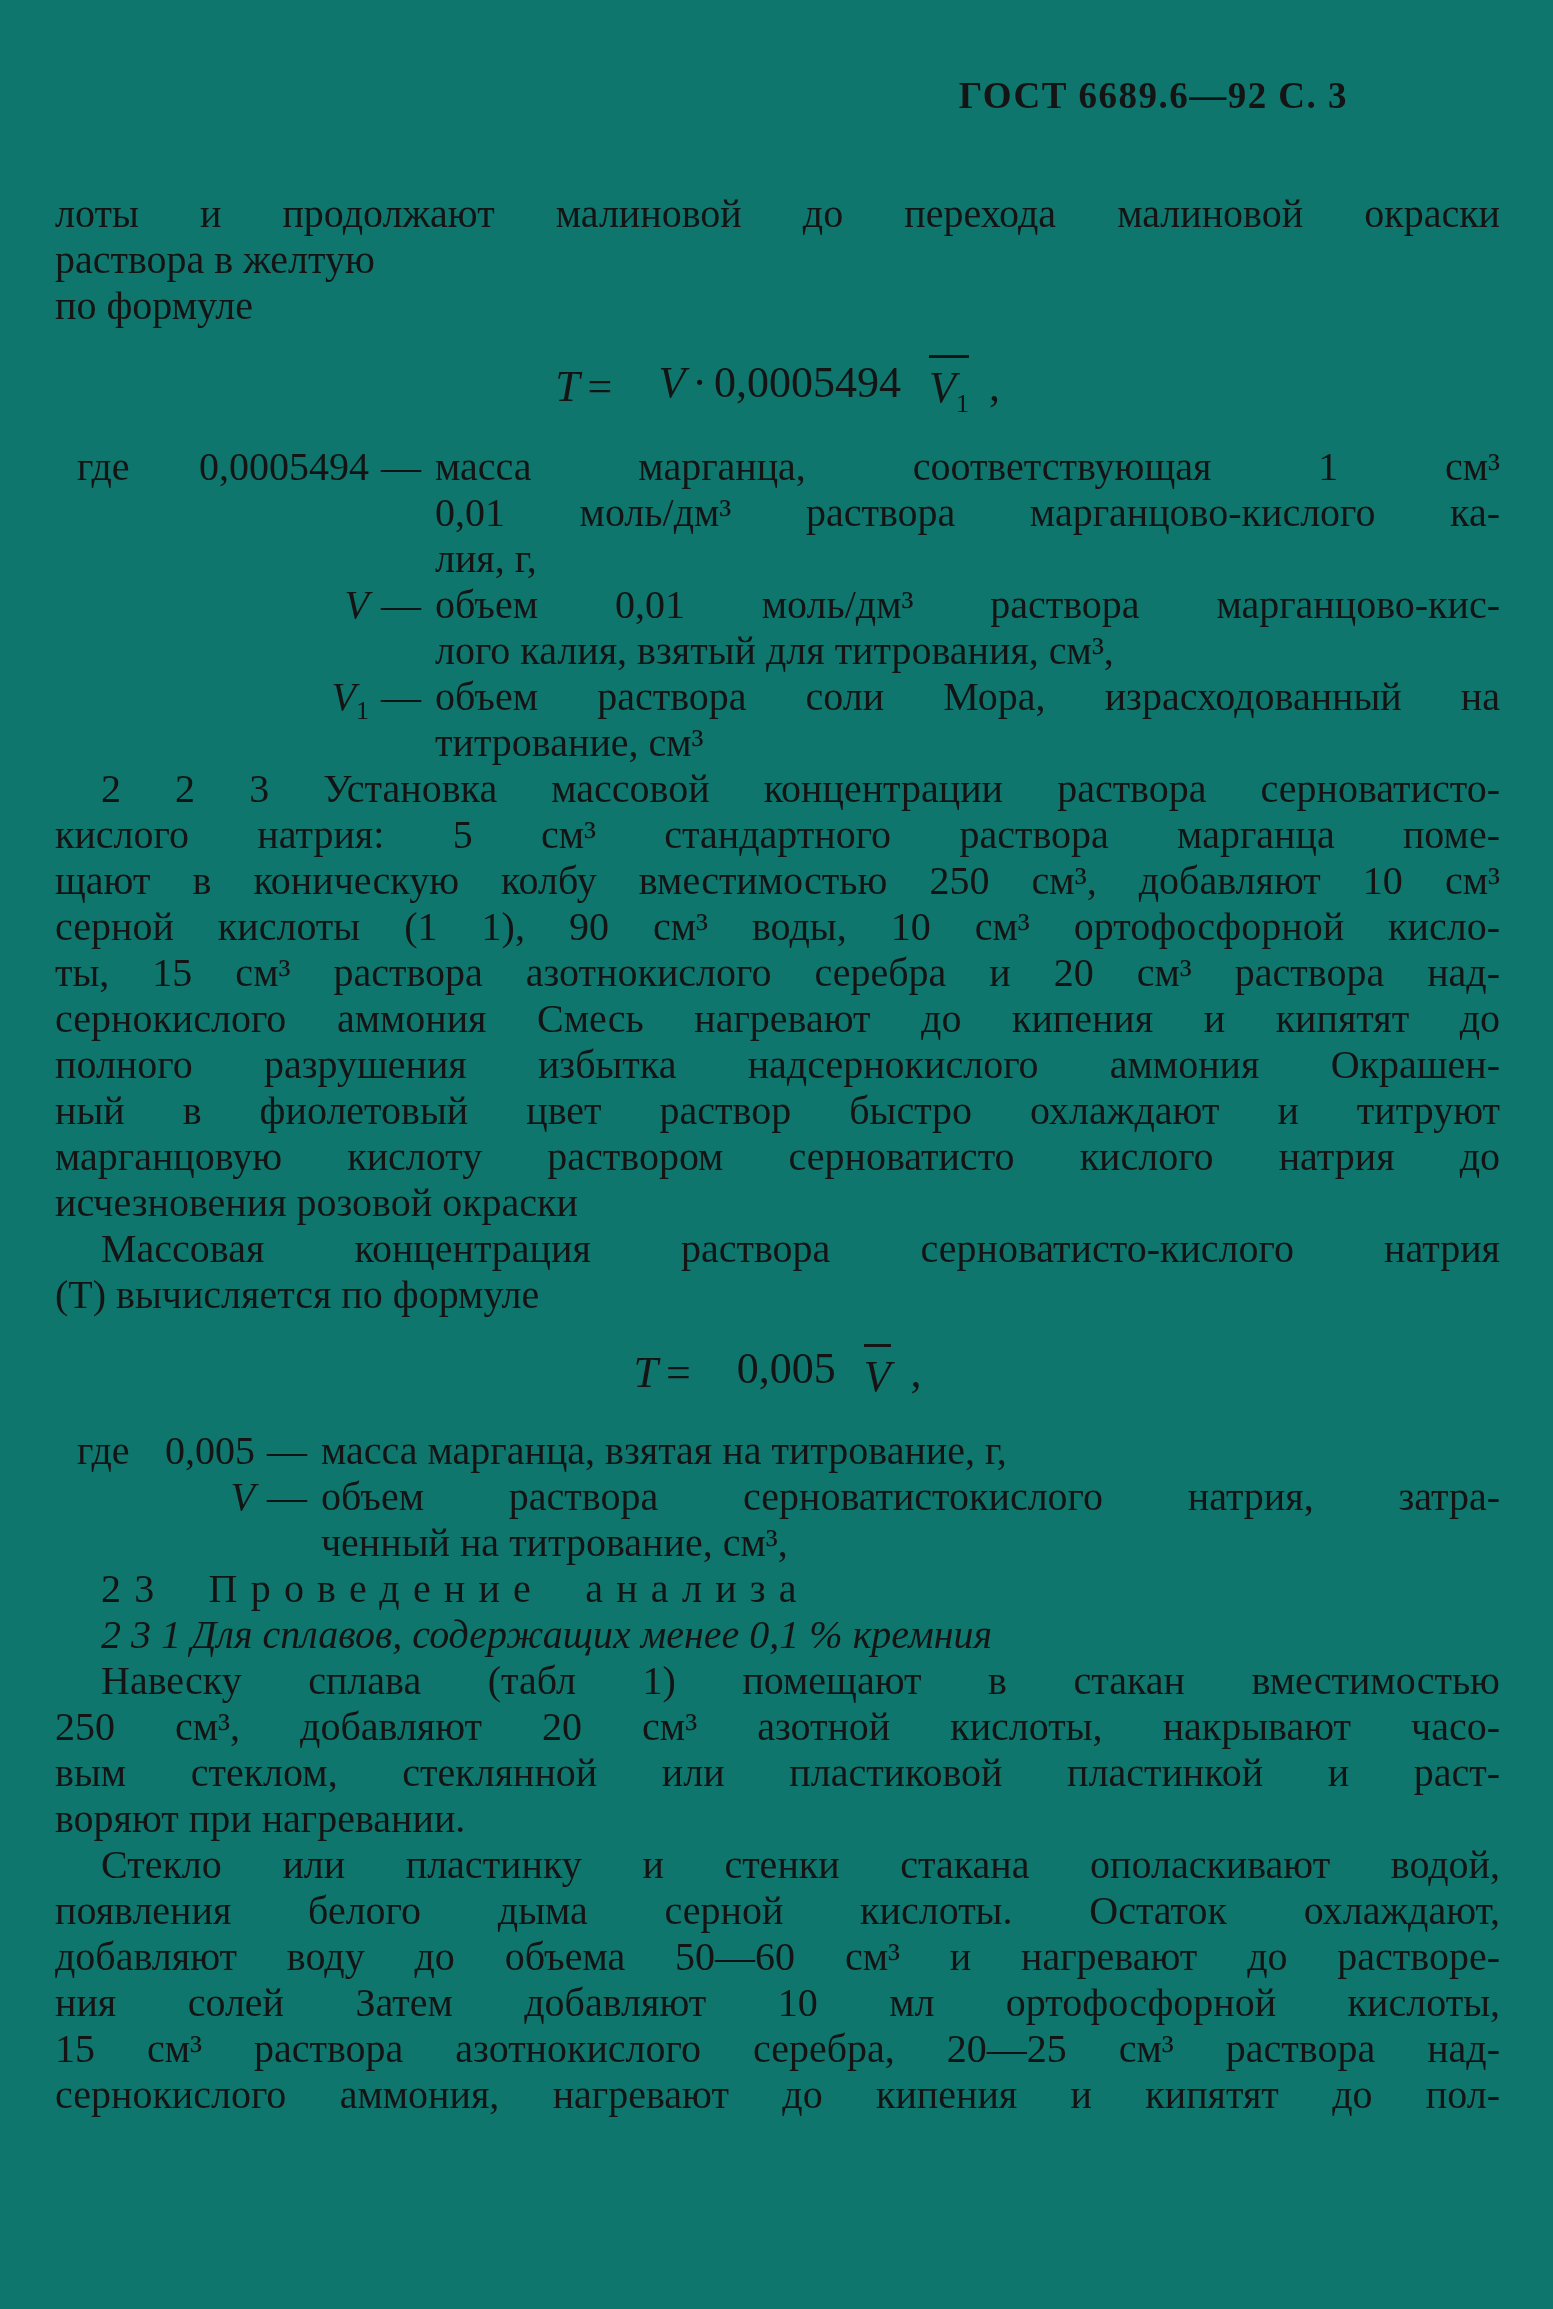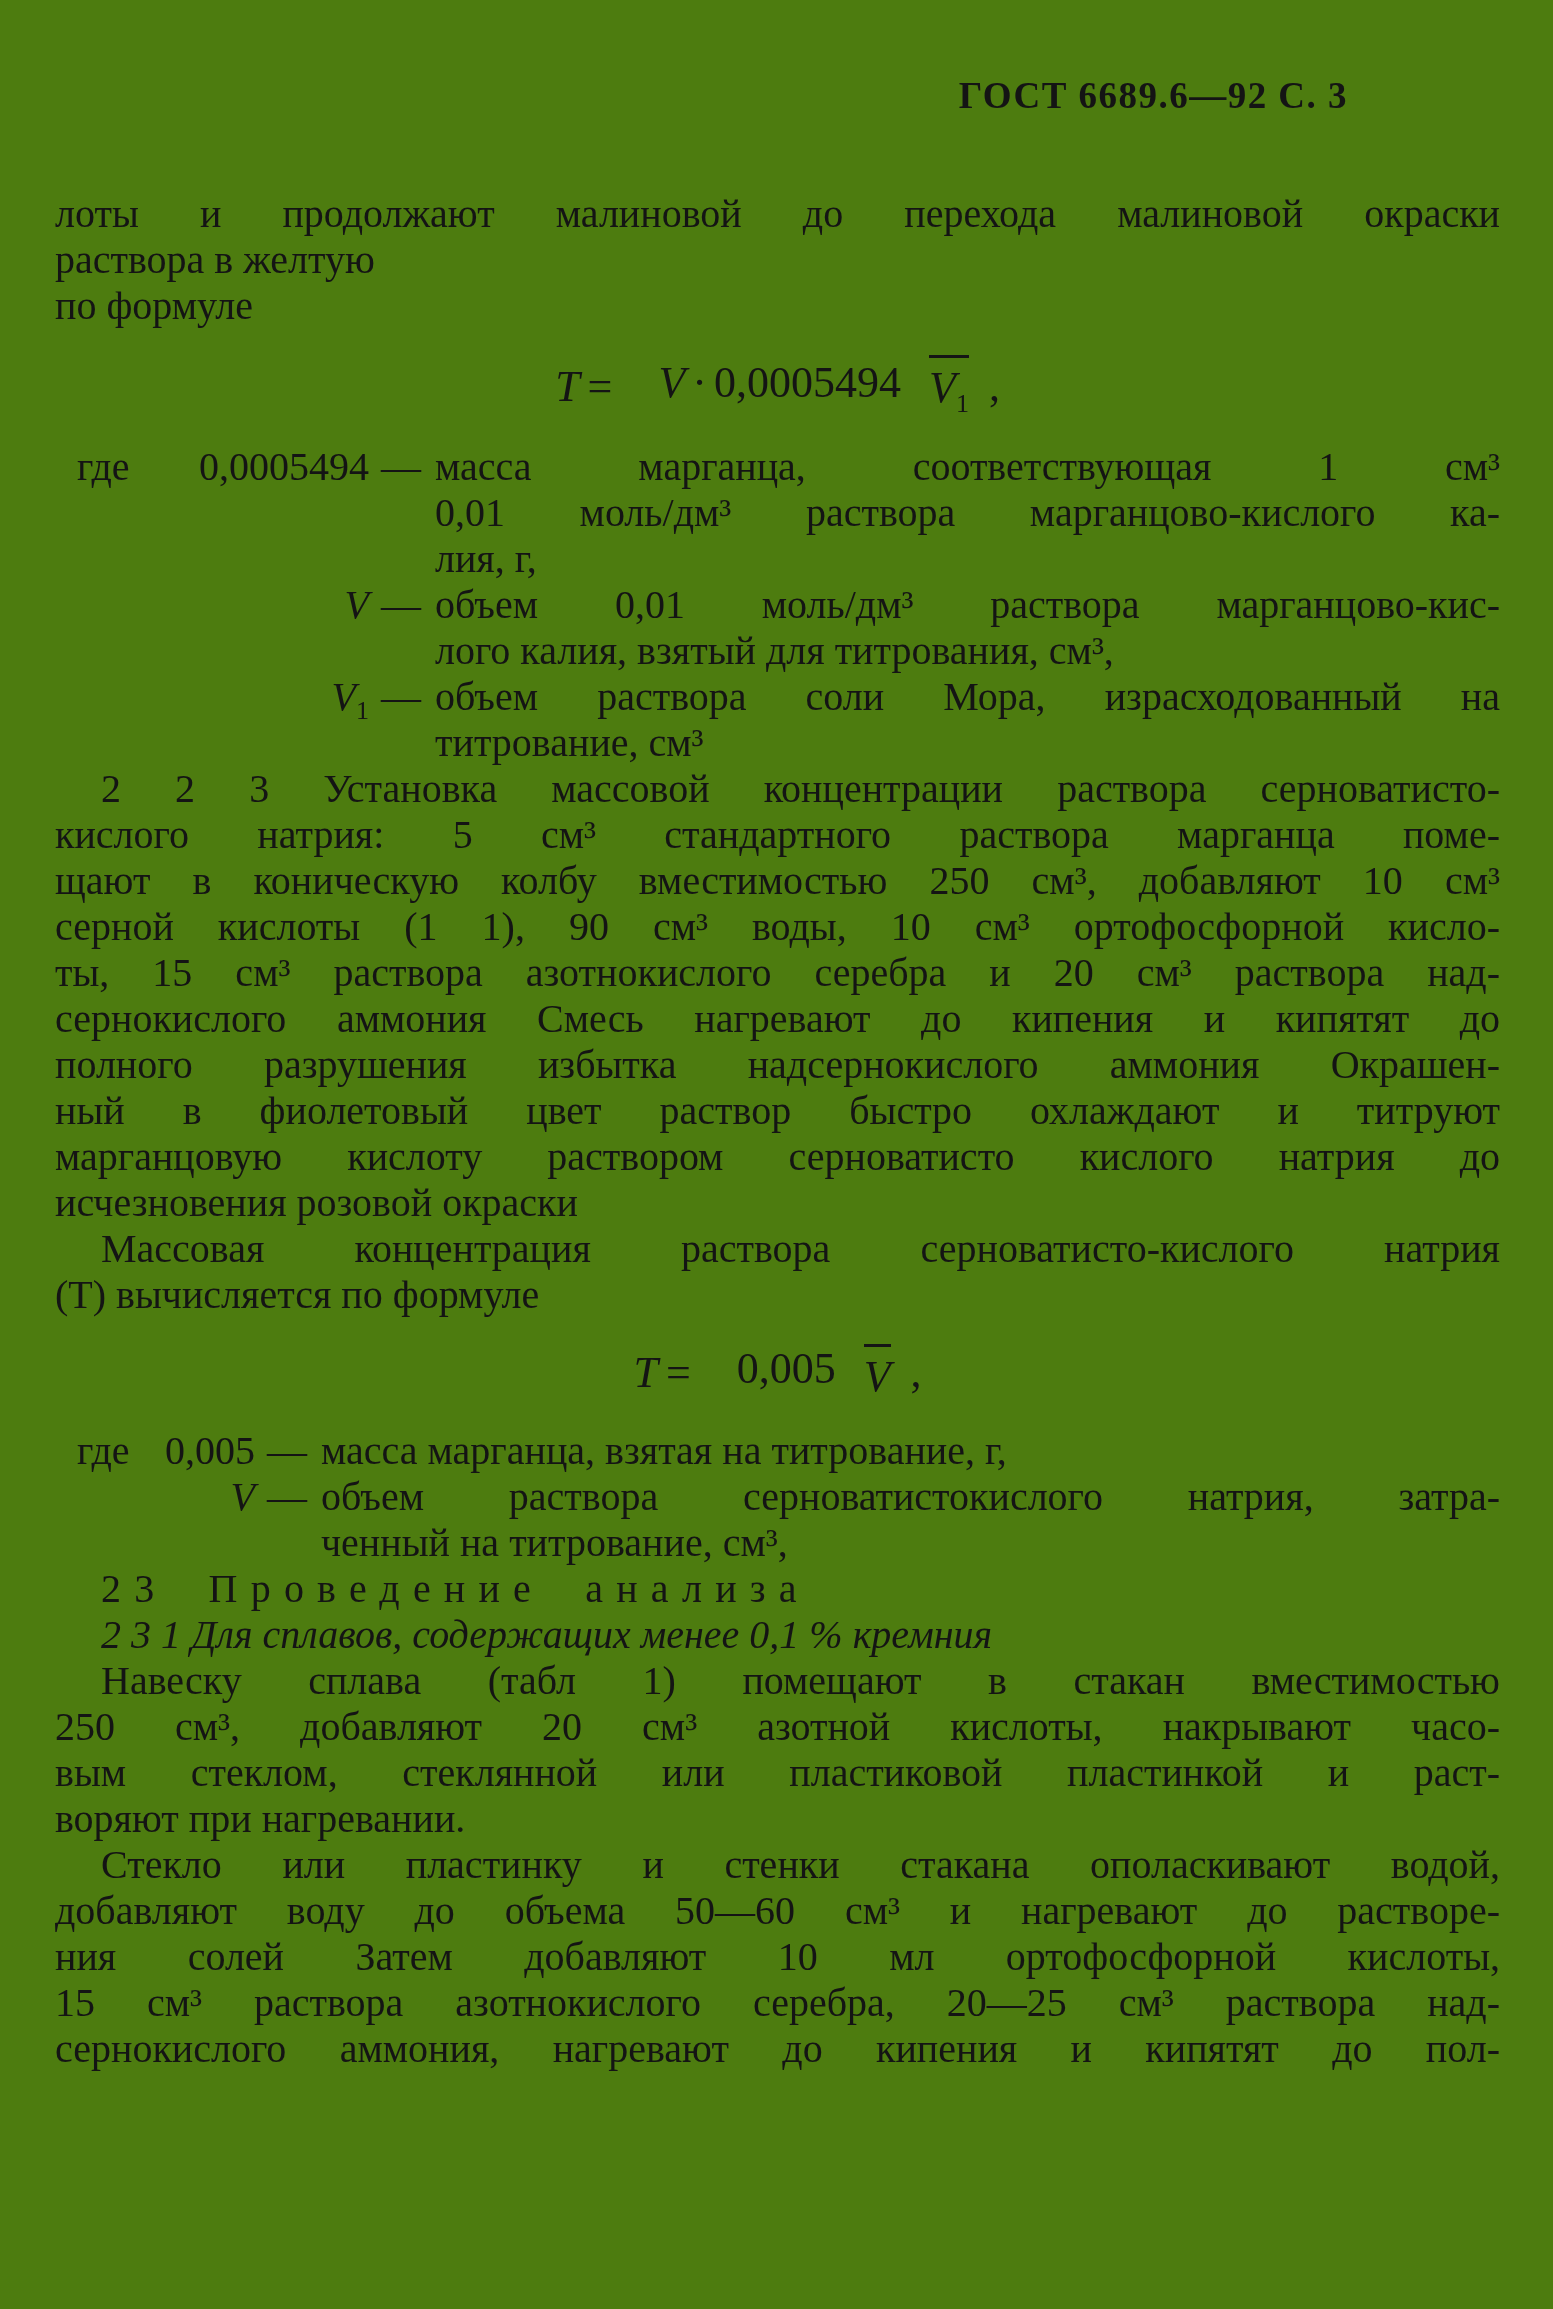--- a/index.html
+++ b/index.html
@@ -1,21 +1,21 @@
 <!DOCTYPE html>
 <html lang="ru"><head>
 <meta charset="utf-8">
 <style>
   html, body { margin: 0; padding: 0; background: #e8e8e8; }
   .page {
     position: relative;
     width: 1553px;
     height: 2309px;
     margin: 0 auto;
-    background: #4d7c0f;
+    background: #0f766e;
     color: #141414;
     font-family: "Liberation Serif", "DejaVu Serif", serif;
     font-size: 40px;
     overflow: hidden;
   }
   .header {
     padding-top: 74px;
     padding-right: 205px;
     text-align: right;
     font-weight: 700;
@@ -161,20 +161,21 @@
 
     <div>
       <div class="ln jl ind">Навеску сплава (табл 1) помещают в стакан вместимостью</div>
       <div class="ln jl">250 см³, добавляют 20 см³ азотной кислоты, накрывают часо-</div>
       <div class="ln jl">вым стеклом, стеклянной или пластиковой пластинкой и раст-</div>
       <div class="ln">воряют при нагревании.</div>
     </div>
 
     <div>
       <div class="ln jl ind">Стекло или пластинку и стенки стакана ополаскивают водой,</div>
+      <div class="ln jl">появления белого дыма серной кислоты. Остаток охлаждают,</div>
       <div class="ln jl">добавляют воду до объема 50—60 см³ и нагревают до растворе-</div>
       <div class="ln jl">ния солей Затем добавляют 10 мл ортофосфорной кислоты,</div>
       <div class="ln jl">15 см³ раствора азотнокислого серебра, 20—25 см³ раствора над-</div>
       <div class="ln jl">сернокислого аммония, нагревают до кипения и кипятят до пол-</div>
     </div>
 
   </div>
 </div>
 
 </body></html>

